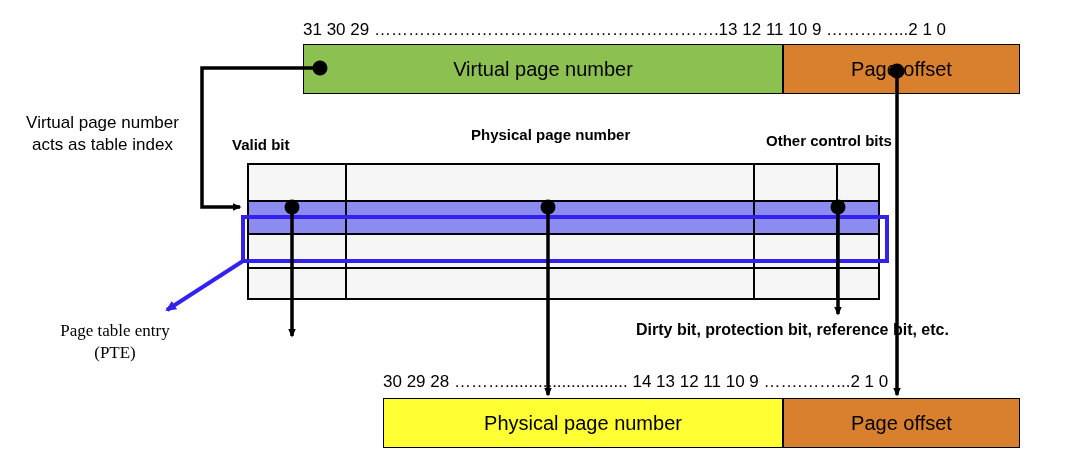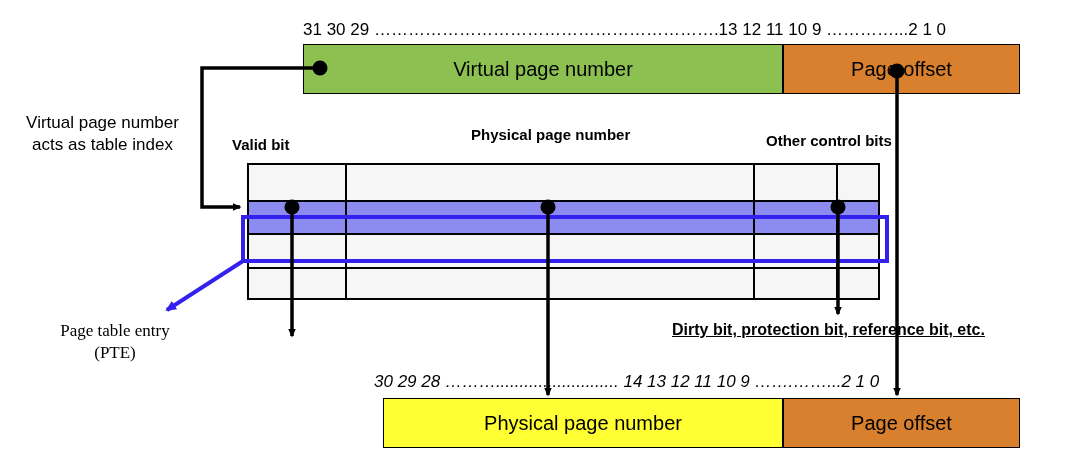--- a/index.html
+++ b/index.html
@@ -161,23 +161,23 @@
 
     <g>
       <path d="M243,261 L167,310" stroke="#3322EE" stroke-width="4" fill="none" marker-end="url(#ahb)"></path>
     </g>
   </svg>
 
   <div class="lbl center" style="left:25px;top:320px;width:180px;font-family:Liberation Serif, serif;">Page table entry
 (PTE)</div>
 
 
-  <div class="lbl bold" style="left:672px;top:320px;font-size:16px;text-decoration:underline;">Dirty bit, protection bit, reference bit, etc.</div>
+  <div class="lbl bold" style="left:636px;top:320px;font-size:16px;">Dirty bit, protection bit, reference bit, etc.</div>
 
-  <div class="bitrow" style="left:374px;top:372px;font-style:italic;">30 29 28 ……….......................... 14 13 12 11 10 9 …….……...2 1 0</div>
+  <div class="bitrow" style="left:383px;top:372px;">30 29 28 ……….......................... 14 13 12 11 10 9 …….……...2 1 0</div>
 
   <div class="bar yellow" style="left:383px;top:398px;width:400px;height:50px;">
     <span>Physical page number</span>
   </div>
   <div class="bar orange" style="left:783px;top:398px;width:237px;height:50px;">
     <span>Page offset</span>
   </div>
 
 </div>
 

